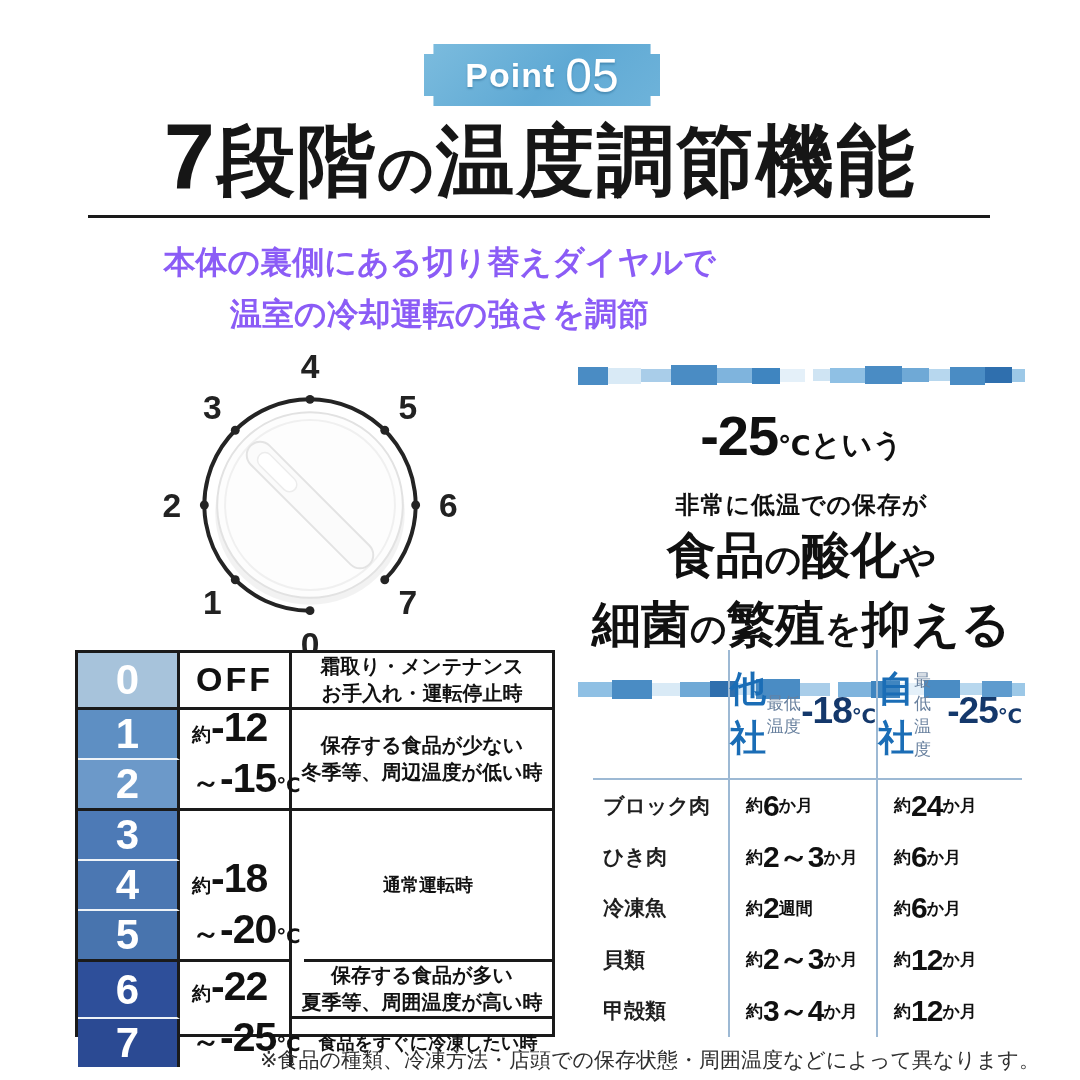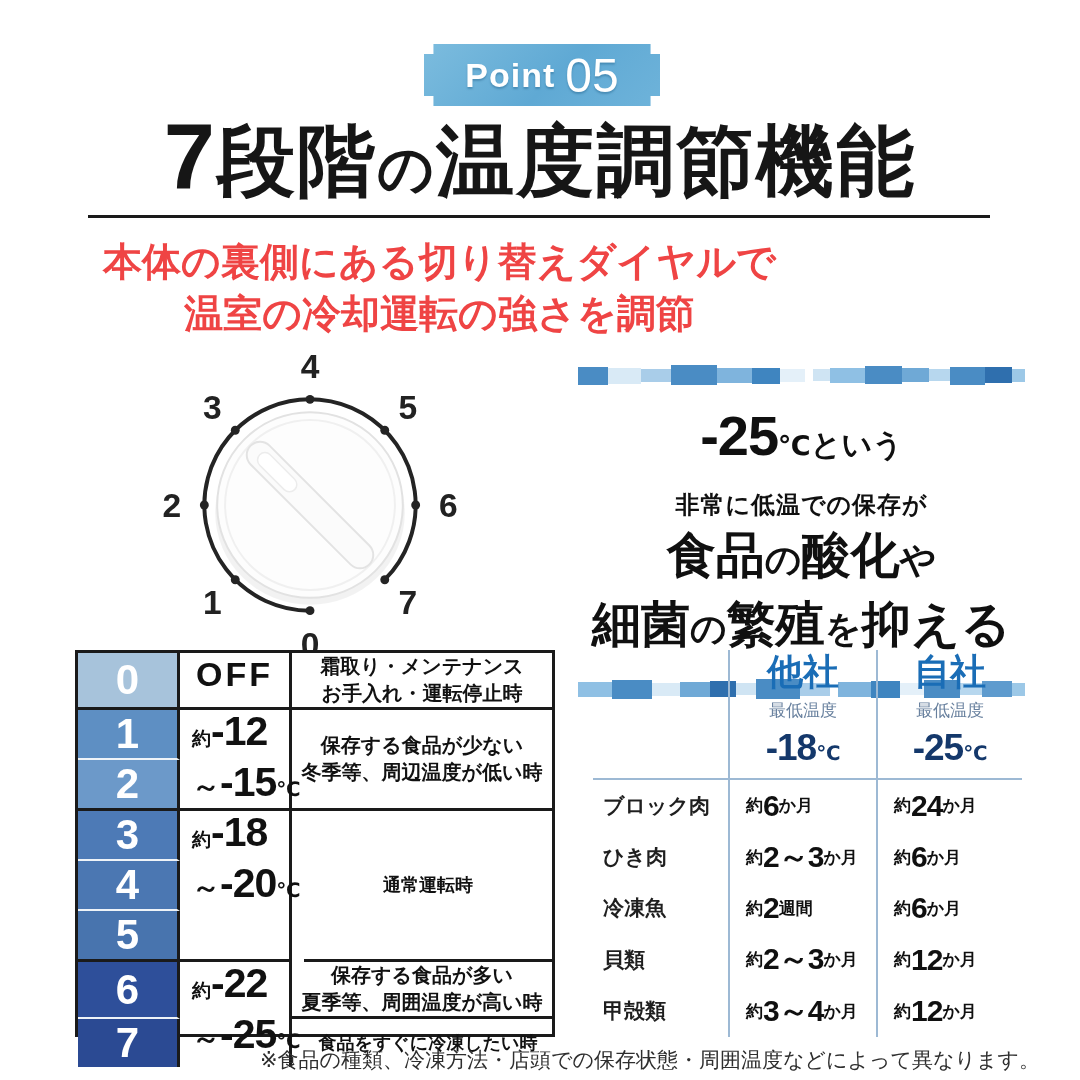--- a/index.html
+++ b/index.html
@@ -16,21 +16,21 @@
   .badge .bn{font-size:48px;font-weight:400;}
 
   
   .title{position:absolute;left:0;top:104px;width:1080px;text-align:center;font-weight:900;
          letter-spacing:2px;color:#161616;white-space:nowrap;}
   .title .t-num{font-size:92px;}
   .title .t-k{font-size:78px;}
   .title .t-p{font-size:56px;}
   .underline{position:absolute;left:88px;top:215px;width:902px;height:3px;background:#1a1a1a;}
   .subtitle{position:absolute;left:0;top:236px;width:879px;text-align:center;
-            font-size:39px;font-weight:600;line-height:52px;color:#ef4444;}
+            font-size:32px;font-weight:600;line-height:52px;color:#8b5cf6;}
 
   
   .dial-svg{position:absolute;left:152px;top:347px;}
   .dial-num{font-size:34px;font-weight:700;fill:#222;}
 
   
   .benefit{position:absolute;left:578px;top:365px;width:447px;text-align:center;color:#101010;}
   .strip{display:flex;align-items:flex-start;height:22px;overflow:hidden;}
   .b-line1{margin-top:20px;line-height:58px;}
   .b-line1 .xl{font-size:56px;font-weight:900;letter-spacing:-1px;}
@@ -44,38 +44,38 @@
 
   
   .ltable{position:absolute;left:75px;top:650px;width:480px;height:387px;box-sizing:border-box;
           display:grid;grid-template-columns:102px 112px 1fr;grid-template-rows:repeat(8,1fr);
           border:3px solid #1a1a1a;background:#fff;}
   .ltable>div{box-sizing:border-box;}
   .num{display:flex;align-items:center;justify-content:center;color:#fff;
        font-size:42px;font-weight:800;border-right:3px solid #1a1a1a;}
   .sep-light{border-bottom:2px solid #eef3f8;}
   .sep-dark{border-bottom:3px solid #1a1a1a;}
-  .temp{border-right:3px solid #1a1a1a;display:flex;flex-direction:column;justify-content:flex-start;
+  .temp{border-right:3px solid #1a1a1a;display:flex;flex-direction:column;justify-content:flex-end;
         padding-left:12px;color:#111;}
   .temp.center{align-items:center;padding-left:0;}
   .temp .off{font-size:34px;font-weight:800;letter-spacing:3px;}
   .temp .approx{font-size:19px;font-weight:800;}
   .temp .big{font-size:41px;font-weight:800;letter-spacing:-1px;}
   .temp .tilde{font-size:28px;font-weight:700;}
   .temp .unit{font-size:20px;font-weight:800;}
   .tl{line-height:43px;white-space:nowrap;}
   .usage{display:flex;flex-direction:column;justify-content:center;align-items:center;
          text-align:center;font-size:20px;font-weight:700;line-height:27px;color:#111;}
   .usage.single{font-size:18px;margin-left:12px;}
 
   
   .ctable{position:absolute;left:593px;top:650px;width:429px;height:387px;box-sizing:border-box;
           display:grid;grid-template-columns:135px 148px 1fr;grid-template-rows:130px repeat(5,1fr);}
   .ctable>div{box-sizing:border-box;}
-  .chead{display:flex;flex-direction:column;align-items:center;justify-content:center;
+  .chead{display:flex;align-items:center;justify-content:center;
          border-bottom:2px solid #9db9d4;}
   .vline{border-left:2px solid #9db9d4;}
   .cname{font-size:36px;font-weight:800;color:#1a6db6;}
   .csub{font-size:17px;font-weight:400;color:#68809e;margin-top:2px;}
   .ctemp{line-height:52px;}
   .ctemp .lg{font-size:37px;font-weight:900;color:#14386b;letter-spacing:-1px;}
   .ctemp .sm{font-size:20px;font-weight:800;color:#14386b;}
   .clabel{display:flex;align-items:center;padding-left:10px;font-size:21px;font-weight:600;color:#1f1f1f;}
   .cval{display:flex;align-items:center;padding-left:16px;white-space:nowrap;color:#101010;}
   .cval .sm{font-size:17px;font-weight:800;}

